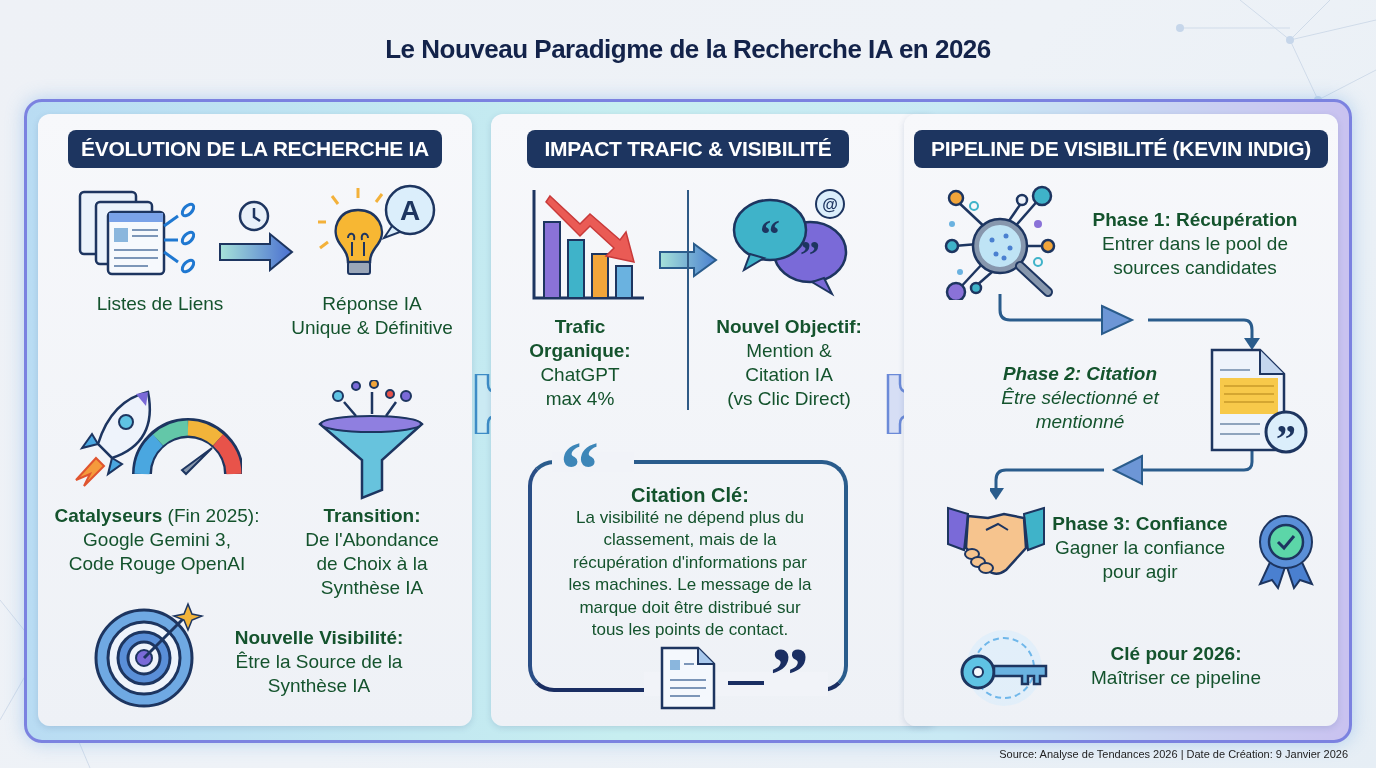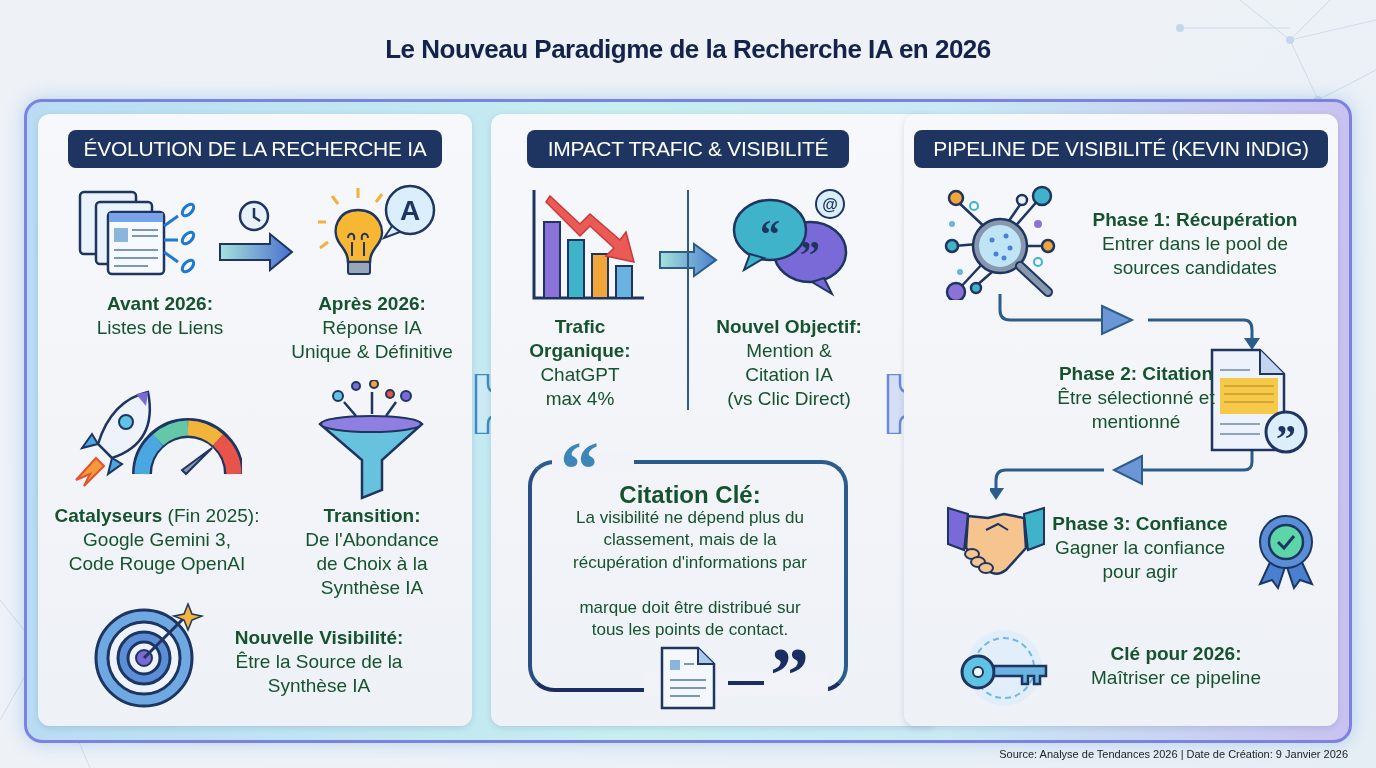--- a/index.html
+++ b/index.html
@@ -24,21 +24,21 @@
   .panel {
     position: absolute; top: 114px; height: 612px; border-radius: 12px;
     background: linear-gradient(180deg, #f7f8fb 0%, #eef1f6 100%);
     box-shadow: 0 2px 6px rgba(60,90,140,0.18);
   }
   #p1 { left: 38px; width: 434px; }
   #p2 { left: 491px; width: 446px; }
   #p3 { left: 904px; width: 434px; }
   .phead {
     position: absolute; top: 16px; height: 38px; border-radius: 8px;
-    background: #1d3560; color: #fff; font-weight: normal; font-size: 21px;
+    background: #1d3560; color: #fff; font-weight: bold; font-size: 21px;
     display: flex; align-items: center; justify-content: center; white-space: nowrap;
     letter-spacing: -0.3px;
   }
   .txt { position: absolute; text-align: center; font-size: 19px; line-height: 24px; color: #14532d; }
   .txt b { font-weight: bold; display: block; }
   .icon { position: absolute; }
   .sep { position: absolute; left: 687px; top: 190px; width: 2px; height: 220px; background: #2f5a86; }
   .flow-arrow { position: absolute; }
   .source {
     position: absolute; right: 28px; top: 748px; font-size: 11px; color: #222;
@@ -122,25 +122,23 @@
     </g>
   <path d="M48 30 C28 30 20 50 30 64 C36 72 38 76 38 82 L60 82 C60 76 62 72 68 64 C78 50 68 30 48 30 Z" fill="#f7b733" stroke="#1d3560" stroke-width="2.5"></path>
   <rect x="38" y="82" width="22" height="12" rx="2" fill="#9aa6b8" stroke="#1d3560" stroke-width="2"></rect>
   <path d="M42 76 L42 62 M54 76 L54 62 M38 58 C38 52 46 52 44 60 M58 58 C58 52 50 52 52 60" stroke="#1d3560" stroke-width="2" fill="none"></path>
   <circle cx="100" cy="30" r="24" fill="#dbeefb" stroke="#1d3560" stroke-width="2.5"></circle>
   <path d="M82 46 L74 58 L90 52 Z" fill="#dbeefb" stroke="#1d3560" stroke-width="2"></path>
   <text x="100" y="40" text-anchor="middle" font-family="Liberation Sans, sans-serif" font-weight="bold" font-size="28" fill="#1d3560">A</text>
 </svg>
 
 <div class="txt" style="left:60px;width:200px;top:292px;">
-  <b>Avant 2026:</b>
   <span>Listes de Liens</span>
 </div>
 <div class="txt" style="left:272px;width:200px;top:292px;">
-  <b>Après 2026:</b>
   <span>Réponse IA</span><br>
   <span>Unique &amp; Définitive</span>
 </div>
 
 <svg class="icon" style="left:62px;top:388px" width="180" height="100">
   <path d="M86 4 C60 10 44 30 36 56 L50 70 C74 62 94 44 86 4 Z" fill="#eef3fb" stroke="#1d3560" stroke-width="2.5"></path>
   <path d="M86 4 L74 6 L84 18 Z" fill="#7a6ad8"></path>
   <circle cx="64" cy="34" r="7" fill="#5fc3e4" stroke="#1d3560" stroke-width="2"></circle>
   <path d="M36 56 L20 60 L30 46 Z M50 70 L46 86 L60 76 Z" fill="#4aa7e0" stroke="#1d3560" stroke-width="2"></path>
   <path d="M34 70 L14 92 L28 86 L22 98 L42 78 Z" fill="#f59a3c" stroke="#e0542f" stroke-width="2"></path>
@@ -259,25 +257,25 @@
   <path d="M38 2 L38 18 L54 18" fill="#a8c8ec" stroke="#1d3560" stroke-width="2"></path>
   <rect x="10" y="14" width="10" height="10" fill="#8ab6dd"></rect>
   <g stroke="#7c96b8" stroke-width="2">
       <line x1="24" y1="18" x2="34" y2="18"></line>
       <line x1="10" y1="34" x2="46" y2="34"></line>
       <line x1="10" y1="42" x2="46" y2="42"></line>
       <line x1="10" y1="50" x2="40" y2="50"></line>
     </g>
 </svg>
 <div class="txt" style="left:540px;width:300px;top:484px;font-size:17px;line-height:22.5px;">
-  <b style="font-size:24px;">Citation Clé:</b>
+  <b style="font-size:20px;">Citation Clé:</b>
   <span>La visibilité ne dépend plus du</span><br>
   <span>classement, mais de la</span><br>
   <span>récupération d'informations par</span><br>
-  <br>
+  <span>les machines. Le message de la</span><br>
   <span>marque doit être distribué sur</span><br>
   <span>tous les points de contact.</span>
 </div>
 
 <svg class="flow-arrow" style="left:886px;top:374px" width="50" height="60">
   <path d="M2 0 L14 0 L14 10 Q14 18 22 18 L28 18 L28 6 L46 30 L28 54 L28 42 L22 42 Q14 42 14 50 L14 60 L2 60 Z" fill="#d6def5" stroke="#6b8ad8" stroke-width="2.5"></path>
 </svg>
 
 <div class="panel" id="p3">
   <div class="phead" style="left:10px;width:414px;">PIPELINE DE VISIBILITÉ (KEVIN INDIG)</div>
@@ -346,21 +344,21 @@
       <line x1="14" y1="54" x2="64" y2="54"></line>
     </g>
   <g stroke="#8ea3bd" stroke-width="2">
       <line x1="10" y1="22" x2="40" y2="22"></line>
       <line x1="10" y1="76" x2="50" y2="76"></line>
       <line x1="10" y1="86" x2="50" y2="86"></line>
     </g>
   <circle cx="76" cy="84" r="20" fill="#dbeefb" stroke="#1d3560" stroke-width="3"></circle>
   <text x="76" y="104" text-anchor="middle" font-family="Liberation Serif, serif" font-weight="bold" font-size="40" fill="#1d3560">”</text>
 </svg>
-<div class="txt" style="left:1036px;width:200px;top:362px;">
+<div class="txt" style="left:980px;width:200px;top:362px;font-style:italic;">
   <b>Phase 2: Citation</b>
   <span>Être sélectionné et</span><br>
   <span>mentionné</span>
 </div>
 
 <svg class="icon" style="left:946px;top:504px" width="100" height="74">
   <path d="M2 4 L22 10 L18 46 L2 40 Z" fill="#7a6ad8" stroke="#1d3560" stroke-width="2"></path>
   <path d="M98 4 L78 10 L82 46 L98 40 Z" fill="#3fb3c9" stroke="#1d3560" stroke-width="2"></path>
   <path d="M22 12 L42 14 L58 10 L78 14 L80 44 L60 66 C52 72 44 70 40 64 L20 44 Z" fill="#f6c48e" stroke="#1d3560" stroke-width="2.5"></path>
   <path d="M40 26 L52 20 L62 26" stroke="#1d3560" stroke-width="2" fill="none"></path>

